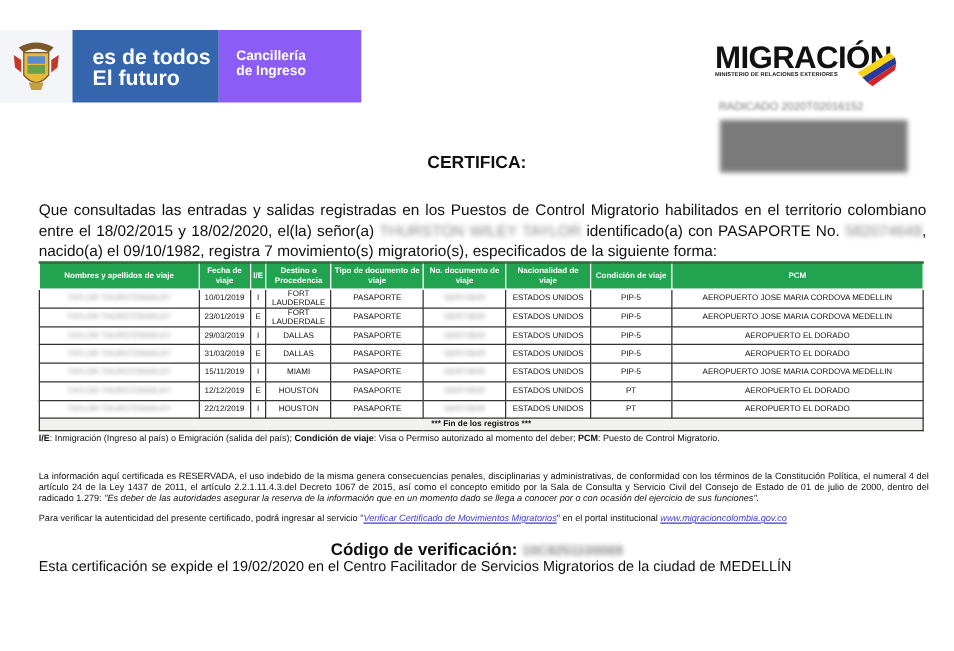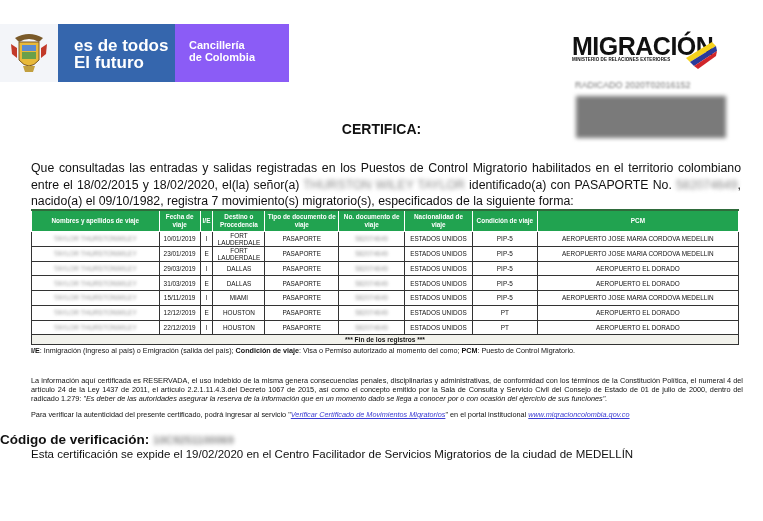--- a/index.html
+++ b/index.html
@@ -31,21 +31,21 @@
     .tbl td { height: 14.8px; border: 1px solid #333; text-align: center; background: #fff; line-height: 7px; padding: 0 2px; }
     .tbl td.blurcell span { filter: blur(1.6px); color: #999; font-size: 6.5px; }
     .fin-row td { background: #f2f2ec; font-weight: bold; height: 10px; border: 1px solid #333; font-size: 6.6px; }
 
     .legend { position: absolute; left: 31px; top: 346px; font-size: 7.2px; white-space: nowrap; }
     .reserved { position: absolute; left: 31px; top: 376px; width: 712px; font-size: 7.3px; line-height: 9.2px; text-align: justify; }
     .reserved .ital { font-style: italic; }
     .verify { position: absolute; left: 31px; top: 410px; font-size: 7.3px; white-space: nowrap; }
     .link { color: #3b3bd1; text-decoration: underline; font-style: italic; }
 
-    .codigo { position: absolute; left: 0; width: 763px; top: 432px; font-weight: bold; font-size: 13.5px; }
+    .codigo { position: absolute; left: 0; width: 763px; top: 432px; text-align: center; font-weight: bold; font-size: 13.5px; }
     .codigo .blurred { font-size: 11px; }
     .expide { position: absolute; left: 31px; top: 448px; font-size: 11.5px; white-space: nowrap; }
   </style>
 </head>
 <body>
 
 <div class="header-left">
   <div class="shield-box">
     <svg width="40" height="46" viewBox="0 0 40 46">
       <path d="M6 8 Q20 0 34 8 L30 12 Q20 6 10 12 Z" fill="#7a5a2a"></path>
@@ -56,21 +56,21 @@
       <path d="M38 14 L32 18 L32 28 L37 24 Z" fill="#c23a2a"></path>
       <path d="M14 36 L26 36 L24 42 L16 42 Z" fill="#c2a040"></path>
     </svg>
   </div>
   <div class="brand-dark">
     <div>es de todos</div>
     <div>El futuro</div>
   </div>
   <div class="brand-light">
     <div>Cancillería</div>
-    <div>de Colombia</div>
+    <div>de Ingreso</div>
   </div>
 </div>
 
 <div class="migracion">
   <div class="mig-title">MIGRACIÓN</div>
   <div class="mig-sub">MINISTERIO DE RELACIONES EXTERIORES</div>
 </div>
 <svg class="flag-swoosh" width="34" height="30" viewBox="0 0 34 30">
   <path d="M2 18 L28 2 L32 6 L6 22 Z" fill="#f5d21c"></path>
   <path d="M6 22 L32 6 L33 11 L10 26 Z" fill="#2a3a9a"></path>
@@ -189,21 +189,21 @@
       <td>PT</td>
       <td>AEROPUERTO EL DORADO</td>
     </tr>
     <tr class="fin-row">
       <td colspan="9">*** Fin de los registros ***</td>
     </tr>
   </tbody>
 </table>
 
 <div class="legend">
-  <b>I/E</b><span>: Inmigración (Ingreso al país) o Emigración (salida del país); </span><b>Condición de viaje</b><span>: Visa o Permiso autorizado al momento del como; </span><b>PCM</b><span>: Puesto de Control Migratorio.</span>
+  <b>I/E</b><span>: Inmigración (Ingreso al país) o Emigración (salida del país); </span><b>Condición de viaje</b><span>: Visa o Permiso autorizado al momento del deber; </span><b>PCM</b><span>: Puesto de Control Migratorio.</span>
 </div>
 
 <div class="reserved">
   <span>La información aquí certificada es RESERVADA, el uso indebido de la misma genera consecuencias penales, disciplinarias y administrativas, de conformidad con los términos de la Constitución Política, el numeral 4 del artículo 24 de la Ley 1437 de 2011, el artículo 2.2.1.11.4.3.del Decreto 1067 de 2015, así como el concepto emitido por la Sala de Consulta y Servicio Civil del Consejo de Estado de 01 de julio de 2000, dentro del radicado 1.279: </span><span class="ital">"Es deber de las autoridades asegurar la reserva de la información que en un momento dado se llega a conocer por o con ocasión del ejercicio de sus funciones".</span>
 </div>
 
 <div class="verify">
   <span>Para verificar la autenticidad del presente certificado, podrá ingresar al servicio "</span><a class="link">Verificar Certificado de Movimientos Migratorios</a><span>" en el portal institucional </span><a class="link">www.migracioncolombia.gov.co</a>
 </div>
 

